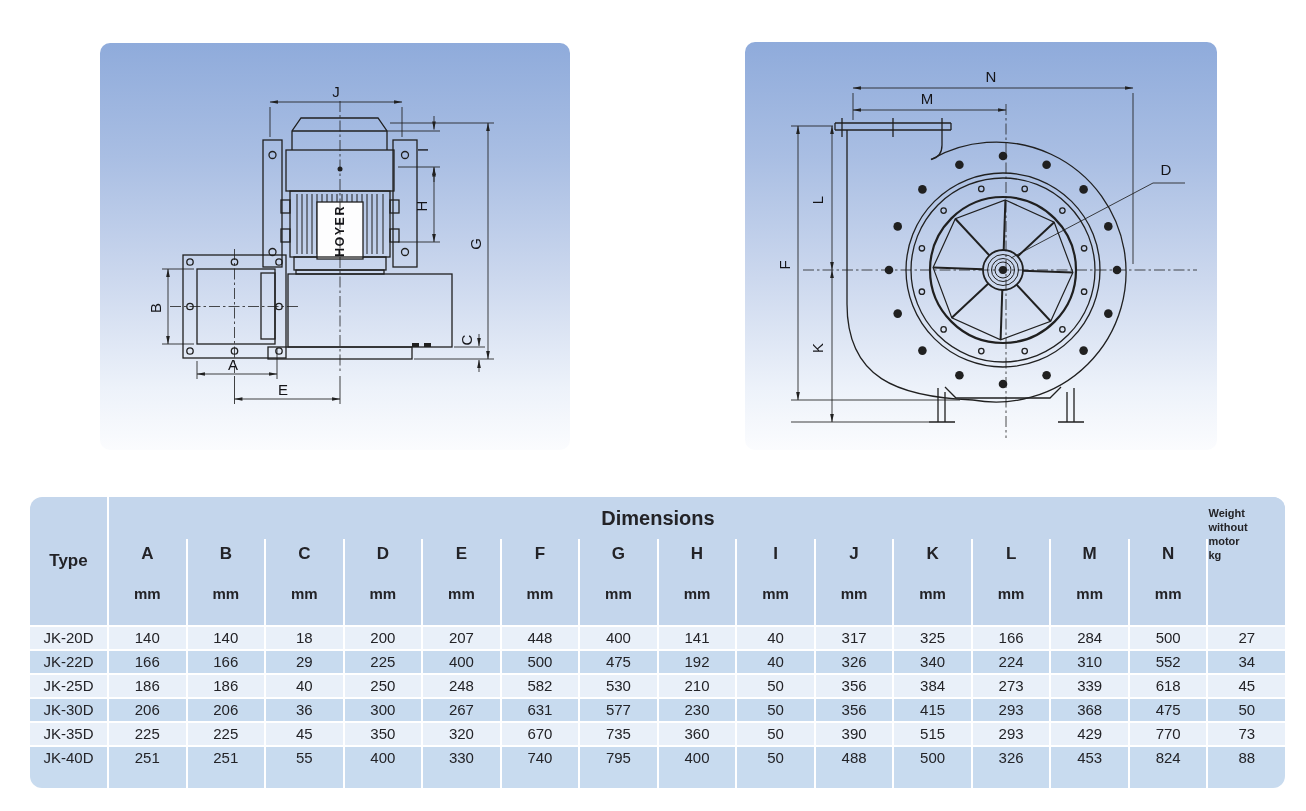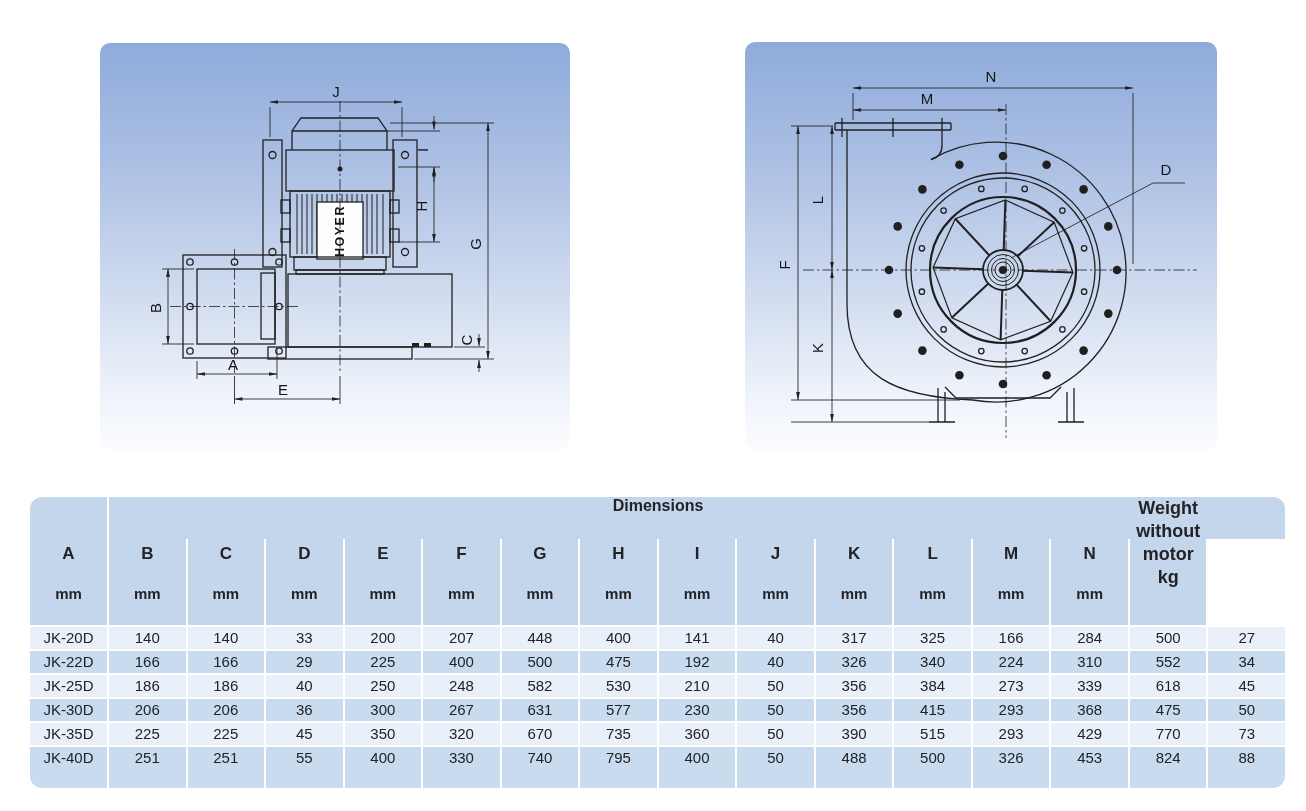--- a/index.html
+++ b/index.html
@@ -22,25 +22,25 @@
   
   .dim-table{position:absolute;left:30px;top:497px;width:1255px;border-radius:12px;
     overflow:hidden;background:#ffffff;}
   .tgrid{display:grid;grid-template-columns:77px repeat(15,1fr);column-gap:2px;}
   .thead{position:relative;height:128px;background:#fff;}
   .type-cell{background:var(--hdr);display:flex;align-items:center;justify-content:center;
     font-weight:700;font-size:17px;}
   .letter-cell{background:var(--hdr);padding-top:47px;text-align:center;font-weight:700;
     font-size:17px;line-height:1.22;}
   .letter-cell .mm{font-size:15px;margin-top:20px;}
-  .weight-cell{position:relative;z-index:2;background:var(--hdr);
-    text-align:center;font-weight:700;font-size:18px;line-height:1.28;white-space:pre-line;}
+  .weight-cell{position:relative;z-index:2;background:var(--hdr);padding-top:9px;
+    text-align:left;font-weight:700;font-size:11px;line-height:1.28;white-space:pre-line;}
   .banner{position:absolute;left:79px;right:0;top:0;height:42px;background:var(--hdr);z-index:1;
-    display:flex;justify-content:center;padding-right:78px;box-sizing:border-box;
-    font-weight:700;font-size:16px;}
+    display:flex;align-items:center;justify-content:center;padding-right:78px;box-sizing:border-box;
+    font-weight:700;font-size:20px;}
   .trow{height:22px;margin-top:2px;}
   .trow .cell{text-align:center;line-height:22px;font-size:15px;background:var(--row-light);}
   .trow.dark .cell{background:var(--row-dark);}
   .trow.footer{height:19px;margin-top:0;}
   .trow.footer .cell{background:var(--row-dark);}
 
   svg text{font-family:"Liberation Sans", sans-serif;font-size:15px;fill:#141418;}
   svg text.brand{font-size:12.5px;font-weight:700;letter-spacing:1.5px;}
 </style>
 </head>
@@ -252,20 +252,21 @@
       <text x="182" y="62" text-anchor="middle">M</text>
       <text x="421" y="133" text-anchor="middle">D</text>
       <text x="45" y="223" text-anchor="middle" transform="rotate(-90 45 223)">F</text>
       <text x="78" y="158" text-anchor="middle" transform="rotate(-90 78 158)">L</text>
       <text x="78" y="306" text-anchor="middle" transform="rotate(-90 78 306)">K</text>
     </svg>
   </div>
 
   <div class="dim-table">
     <div class="thead tgrid" id="thead">
+      <div class="type-cell">Type</div>
 
       <div class="letter-cell">
           <div>A</div>
           <div class="mm">mm</div>
         </div>
         <div class="letter-cell">
           <div>B</div>
           <div class="mm">mm</div>
         </div>
         <div class="letter-cell">
@@ -322,21 +323,21 @@
 kg</div>
         <div class="banner">
         <span>Dimensions</span>
       </div>
     </div>
     <div id="tbody">
         <div class="trow tgrid light">
           <div class="cell">JK-20D</div>
           <div class="cell">140</div>
           <div class="cell">140</div>
-          <div class="cell">33</div>
+          <div class="cell">18</div>
           <div class="cell">200</div>
           <div class="cell">207</div>
           <div class="cell">448</div>
           <div class="cell">400</div>
           <div class="cell">141</div>
           <div class="cell">40</div>
           <div class="cell">317</div>
           <div class="cell">325</div>
           <div class="cell">166</div>
           <div class="cell">284</div>

